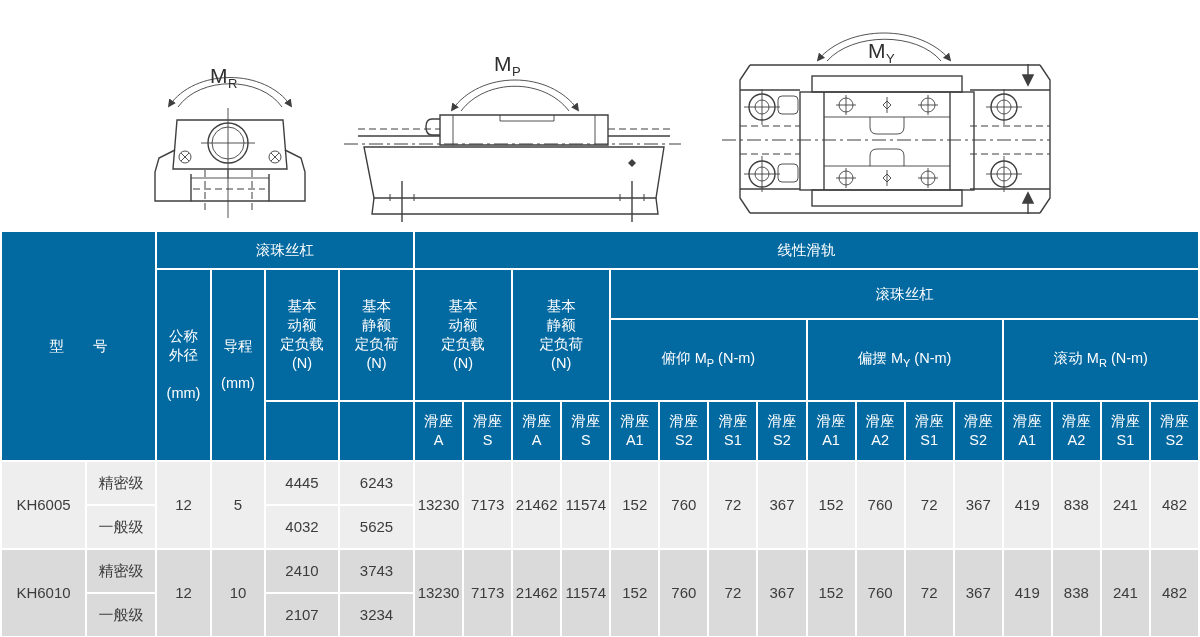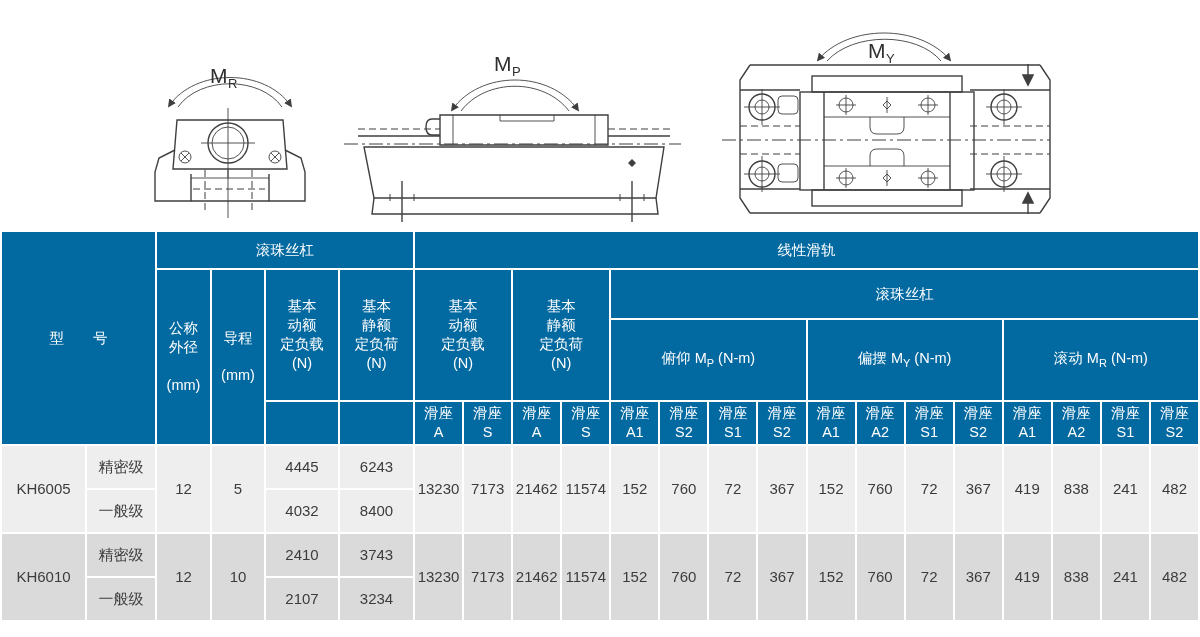--- a/index.html
+++ b/index.html
@@ -33,21 +33,21 @@
   }
   th.big { font-size: 15.5px; }
   th.seat { font-size: 13.5px; line-height: 1.25; }
   th.moment { font-size: 15px; }
   th.moment sub { font-size: 11px; }
   table.spec td { font-size: 15px; color: #3c3c3c; line-height: 1.2; }
   td.model { font-size: 16px; }
   tr.g1 td { background: #eeeeee; }
   tr.g2 td { background: #dadada; }
   tr.hr1 { height: 38px; } tr.hr2 { height: 50px; }
-  tr.hr3 { height: 82px; } tr.hr4 { height: 44px; }
+  tr.hr3 { height: 82px; } tr.hr4 { height: 60px; }
   tr.dr  { height: 44px; }
   
   .ln { fill: none; stroke: #3f3f3f; stroke-width: 1.4; }
   .thin { fill: none; stroke: #3f3f3f; stroke-width: 0.9; }
   .dash { fill: none; stroke: #3f3f3f; stroke-width: 1; stroke-dasharray: 7 4; }
   .cdash { fill: none; stroke: #3f3f3f; stroke-width: 1; stroke-dasharray: 14 4 3 4; }
 </style>
 </head>
 <body>
 
@@ -305,21 +305,21 @@
       <td rowspan="2">72</td>
       <td rowspan="2">367</td>
       <td rowspan="2">419</td>
       <td rowspan="2">838</td>
       <td rowspan="2">241</td>
       <td rowspan="2">482</td>
     </tr>
     <tr class="g1 dr">
       <td>一般级</td>
       <td>4032</td>
-      <td>8400</td>
+      <td>5625</td>
     </tr>
     <tr class="g2 dr">
       <td class="model" rowspan="2">KH6010</td>
       <td>精密级</td>
       <td rowspan="2">12</td>
       <td rowspan="2">10</td>
       <td>2410</td>
       <td>3743</td>
       <td rowspan="2">13230</td>
       <td rowspan="2">7173</td>

